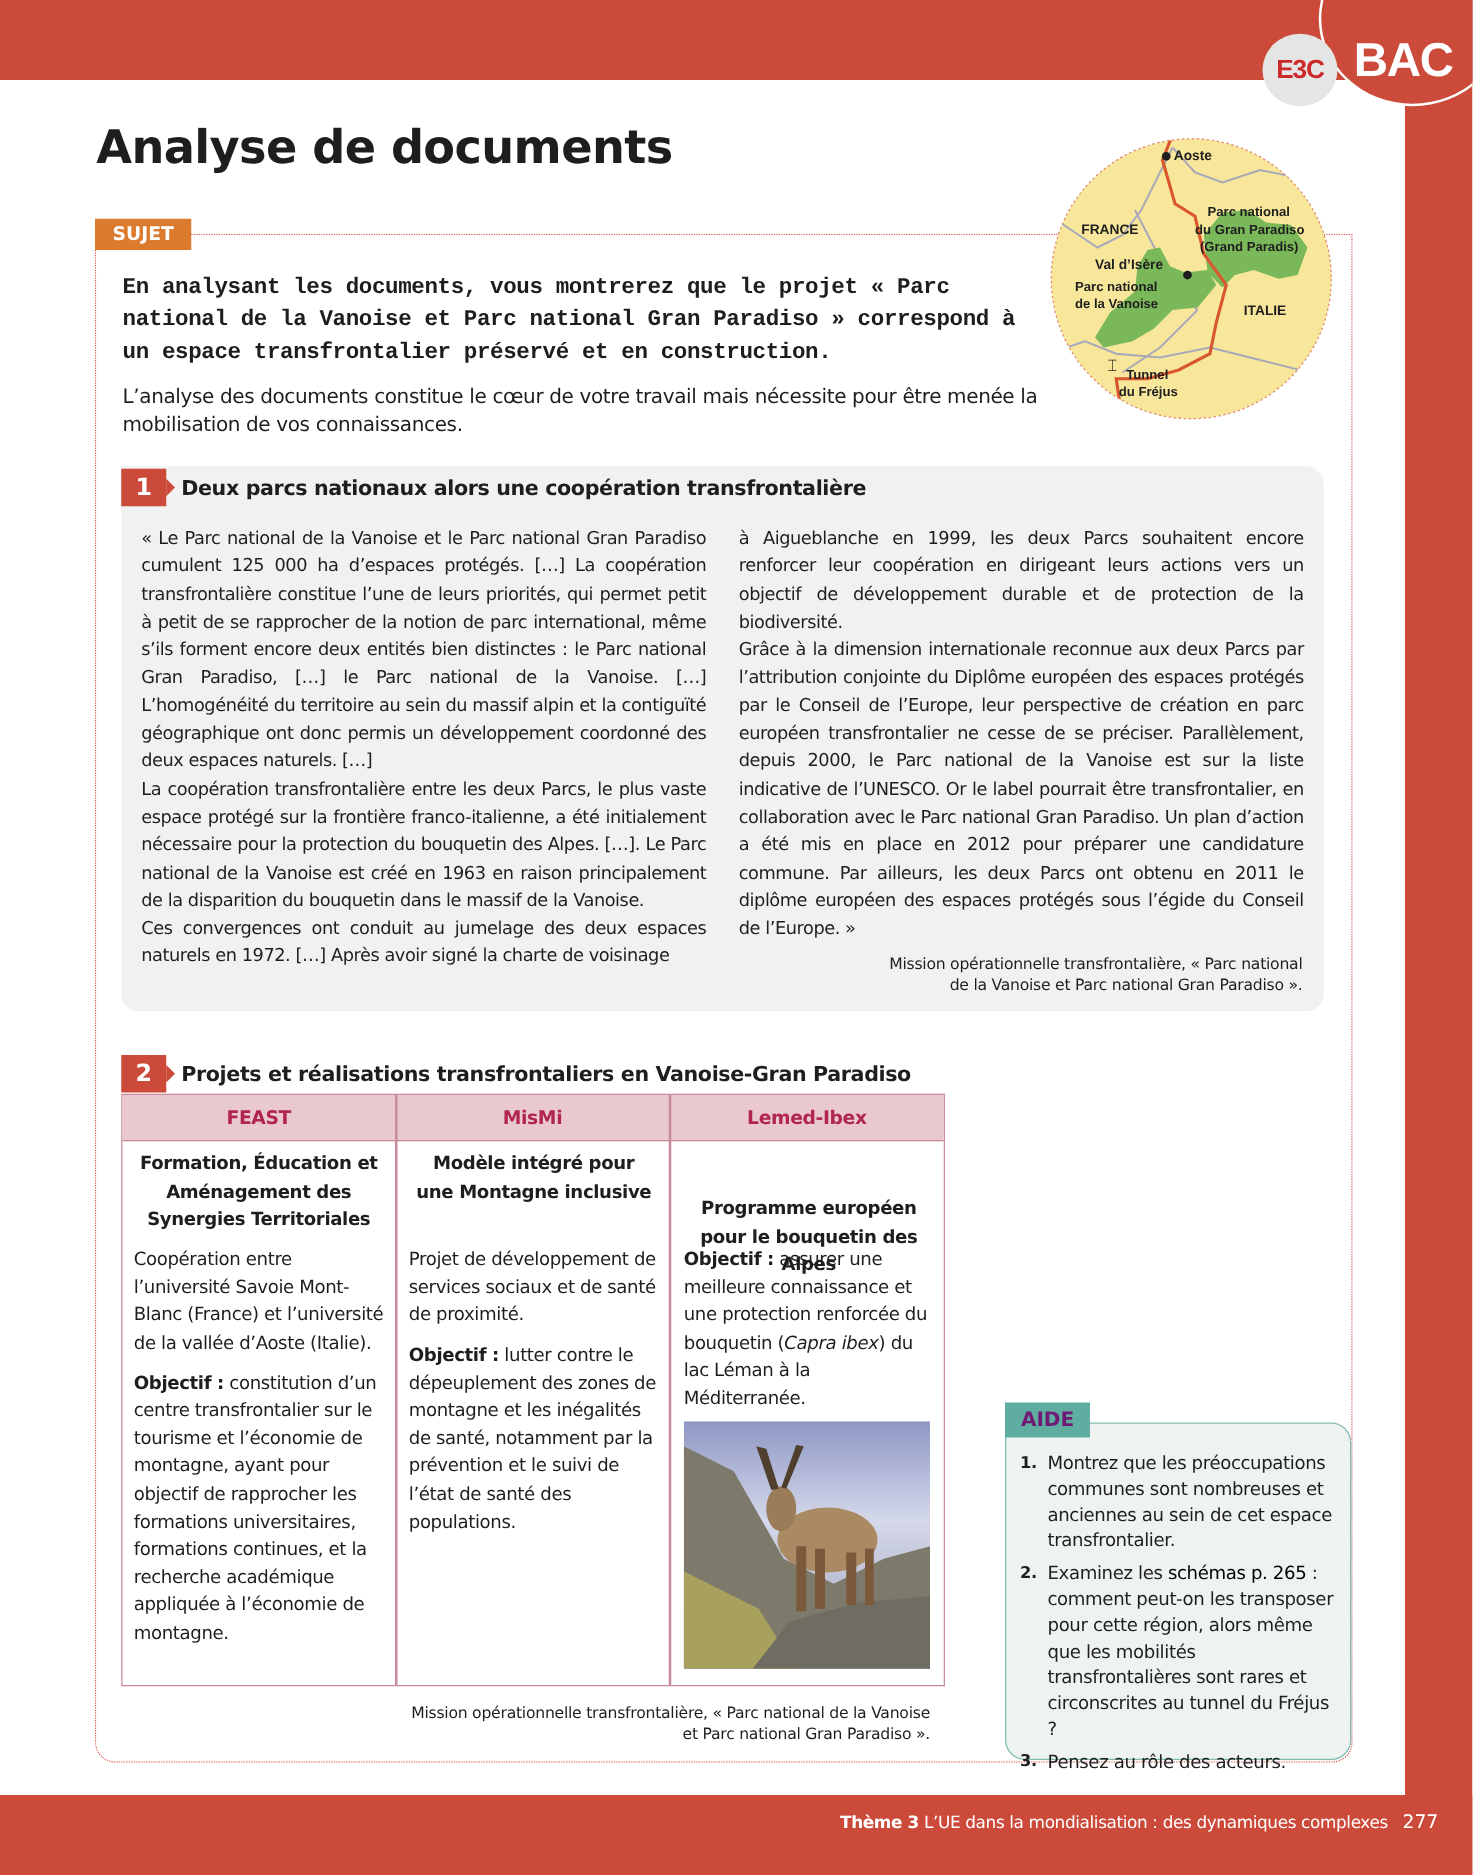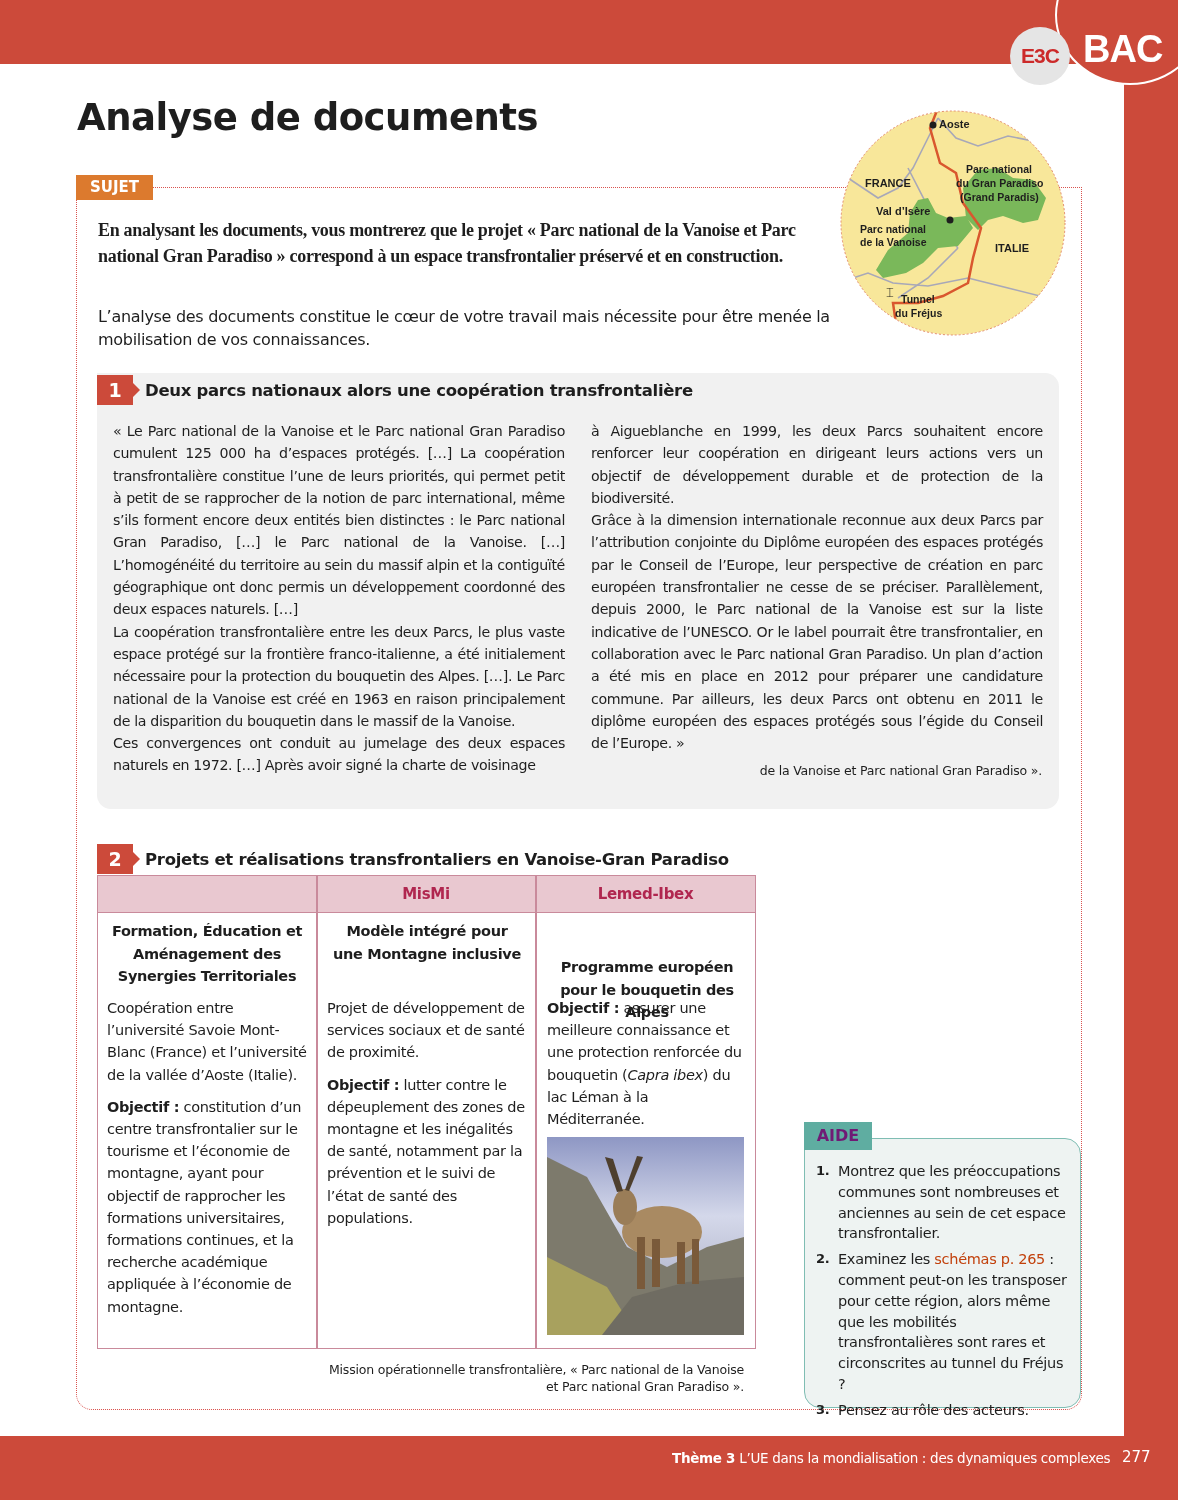--- a/index.html
+++ b/index.html
@@ -14,21 +14,21 @@
 
     .bac-circle { position: absolute; left: 1055px; top: -55px; width: 150px; height: 140px; border-radius: 50%; background: #cc4a3a; border: 2px solid #fff; }
     .bac-text { position: absolute; left: 1083px; top: 28px; font-family: "Liberation Sans", sans-serif; font-weight: bold; font-size: 38px; color: #fff; letter-spacing: -1px; }
     .e3c-badge { position: absolute; left: 1010px; top: 27px; width: 60px; height: 58px; border-radius: 50%; background: #e5e5e5; display: flex; align-items: center; justify-content: center; font-family: "Liberation Sans", sans-serif; font-weight: bold; font-size: 21px; color: #cc2a2a; letter-spacing: -1px; }
 
     .page-title { position: absolute; left: 77px; top: 96px; font-family: "DejaVu Sans", sans-serif; font-weight: bold; font-size: 37px; color: #1e1e1e; letter-spacing: -0.5px; }
 
     
     .sujet-frame { position: absolute; left: 76px; top: 187px; width: 1006px; height: 1223px; border: 1.5px dotted #d9534f; border-radius: 0 0 16px 16px; }
     .sujet-tag { position: absolute; left: 76px; top: 175px; height: 25px; padding: 0 14px; background: #dc7a2e; color: #fff; font-weight: bold; font-size: 15px; line-height: 25px; font-family: "DejaVu Sans", sans-serif; }
-    .sujet-question { position: absolute; left: 98px; top: 217px; width: 720px; font-weight: bold; font-size: 18px; line-height: 26px; color: #1e1e1e; font-family: Liberation Serif, serif; letter-spacing: -0.3px; }
+    .sujet-question { position: absolute; left: 98px; top: 217px; width: 720px; font-weight: bold; font-size: 18px; line-height: 26px; color: #1e1e1e; font-family: Liberation Mono, monospace; letter-spacing: -0.3px; }
     .sujet-intro { position: absolute; left: 98px; top: 305px; width: 760px; font-size: 16px; line-height: 23px; color: #1e1e1e; letter-spacing: -0.3px; }
 
     
     .map { position: absolute; left: 838px; top: 108px; width: 230px; height: 230px; }
 
     
     .doc1 { position: absolute; left: 97px; top: 373px; width: 962px; height: 436px; background: #f1f1f1; border-radius: 0 14px 14px 14px; }
     .doc-num { position: absolute; width: 36px; height: 30px; background: #cc4a3a; color: #fff; font-weight: bold; font-size: 19px; text-align: center; line-height: 30px; }
     .doc-num::after { content: ""; position: absolute; right: -7px; top: 8px; border-left: 7px solid #cc4a3a; border-top: 7px solid transparent; border-bottom: 7px solid transparent; }
     .doc-title { position: absolute; font-weight: bold; font-size: 16.5px; color: #1e1e1e; letter-spacing: -0.3px; }
@@ -47,21 +47,21 @@
     .cell-text b { font-weight: bold; }
     .ibex-photo { position: absolute; left: 449px; top: 261px; width: 197px; height: 198px; overflow: hidden; }
     .doc2-source { position: absolute; left: 280px; top: 1361px; width: 464px; text-align: right; font-size: 12.5px; line-height: 17px; color: #1e1e1e; letter-spacing: -0.2px; }
 
     
     .aide-box { position: absolute; left: 804px; top: 1138px; width: 277px; height: 270px; background: #eef3f2; border: 1.5px solid #7fbdb3; border-radius: 0 16px 16px 16px; }
     .aide-tag { position: absolute; left: 804px; top: 1122px; width: 68px; height: 28px; background: #5fada1; color: #701a75; font-weight: bold; font-size: 16px; line-height: 28px; text-align: center; }
     .aide-list { position: absolute; left: 816px; top: 1161px; width: 258px; font-size: 14.5px; line-height: 20.8px; color: #1e1e1e; letter-spacing: -0.3px; }
     .aide-item { position: relative; padding-left: 22px; margin-bottom: 5px; }
     .aide-num { position: absolute; left: 0; top: 0; font-weight: bold; font-size: 13px; }
-    .aide-link { color: #c2410c; }
+    .aide-link { color: #000000; }
 
     .footer-text { position: absolute; left: 672px; top: 1450px; font-size: 13.5px; color: #fff; letter-spacing: -0.3px; }
     .footer-text b { font-weight: bold; }
     .page-number { position: absolute; left: 1122px; top: 1448px; font-size: 15px; color: #fff; }
   </style>
 </head>
 <body>
 
 <div class="top-band"></div>
 <div class="right-band"></div>
@@ -114,31 +114,33 @@
 <div class="doc1-col" style="left:113px;">
   <p>« Le Parc national de la Vanoise et le Parc national Gran Paradiso cumulent 125 000 ha d’espaces protégés. […] La coopération transfrontalière constitue l’une de leurs priorités, qui permet petit à petit de se rapprocher de la notion de parc international, même s’ils forment encore deux entités bien distinctes : le Parc national Gran Paradiso, […] le Parc national de la Vanoise. […] L’homogénéité du territoire au sein du massif alpin et la contiguïté géographique ont donc permis un développement coordonné des deux espaces naturels. […]</p>
   <p>La coopération transfrontalière entre les deux Parcs, le plus vaste espace protégé sur la frontière franco-italienne, a été initialement nécessaire pour la protection du bouquetin des Alpes. […]. Le Parc national de la Vanoise est créé en 1963 en raison principalement de la disparition du bouquetin dans le massif de la Vanoise.</p>
   <p>Ces convergences ont conduit au jumelage des deux espaces naturels en 1972. […] Après avoir signé la charte de voisinage</p>
 </div>
 <div class="doc1-col" style="left:591px;">
   <p>à Aigueblanche en 1999, les deux Parcs souhaitent encore renforcer leur coopération en dirigeant leurs actions vers un objectif de développement durable et de protection de la biodiversité.</p>
   <p>Grâce à la dimension internationale reconnue aux deux Parcs par l’attribution conjointe du Diplôme européen des espaces protégés par le Conseil de l’Europe, leur perspective de création en parc européen transfrontalier ne cesse de se préciser. Parallèlement, depuis 2000, le Parc national de la Vanoise est sur la liste indicative de l’UNESCO. Or le label pourrait être transfrontalier, en collaboration avec le Parc national Gran Paradiso. Un plan d’action a été mis en place en 2012 pour préparer une candidature commune. Par ailleurs, les deux Parcs ont obtenu en 2011 le diplôme européen des espaces protégés sous l’égide du Conseil de l’Europe. »</p>
 </div>
 <div class="doc1-source">
+  <div>Mission opérationnelle transfrontalière, « Parc national</div>
   <div>de la Vanoise et Parc national Gran Paradiso ».</div>
 </div>
 
 <div class="doc-num" style="left:97px; top:844px;">2</div>
 <div class="doc-title" style="left:145px; top:850px;">Projets et réalisations transfrontaliers en Vanoise-Gran Paradiso</div>
 
 <div class="doc2-table">
   <div class="doc2-head"></div>
   <div class="vline" style="left:218px;"></div>
   <div class="vline" style="left:437px;"></div>
 
+  <div class="th" style="left:0; width:218px;">FEAST</div>
   <div class="th" style="left:219px; width:218px;">MisMi</div>
   <div class="th" style="left:438px; width:219px;">Lemed-Ibex</div>
 
   <div class="subtitle" style="left:12px; width:194px;">Formation, Éducation et Aménagement des Synergies Territoriales</div>
   <div class="subtitle" style="left:232px; width:194px;">Modèle intégré pour une Montagne inclusive</div>
   <div class="subtitle" style="left:452px; width:194px;margin-top:36px;">Programme européen pour le bouquetin des Alpes</div>
 
   <div class="cell-text" style="left:9px; top:121px; width:205px;">
     <p>Coopération entre l’université Savoie Mont-Blanc (France) et l’université de la vallée d’Aoste (Italie).</p>
     <p><b>Objectif :</b> <span>constitution d’un centre transfrontalier sur le tourisme et l’économie de montagne, ayant pour objectif de rapprocher les formations universitaires, formations continues, et la recherche académique appliquée à l’économie de montagne.</span></p>

